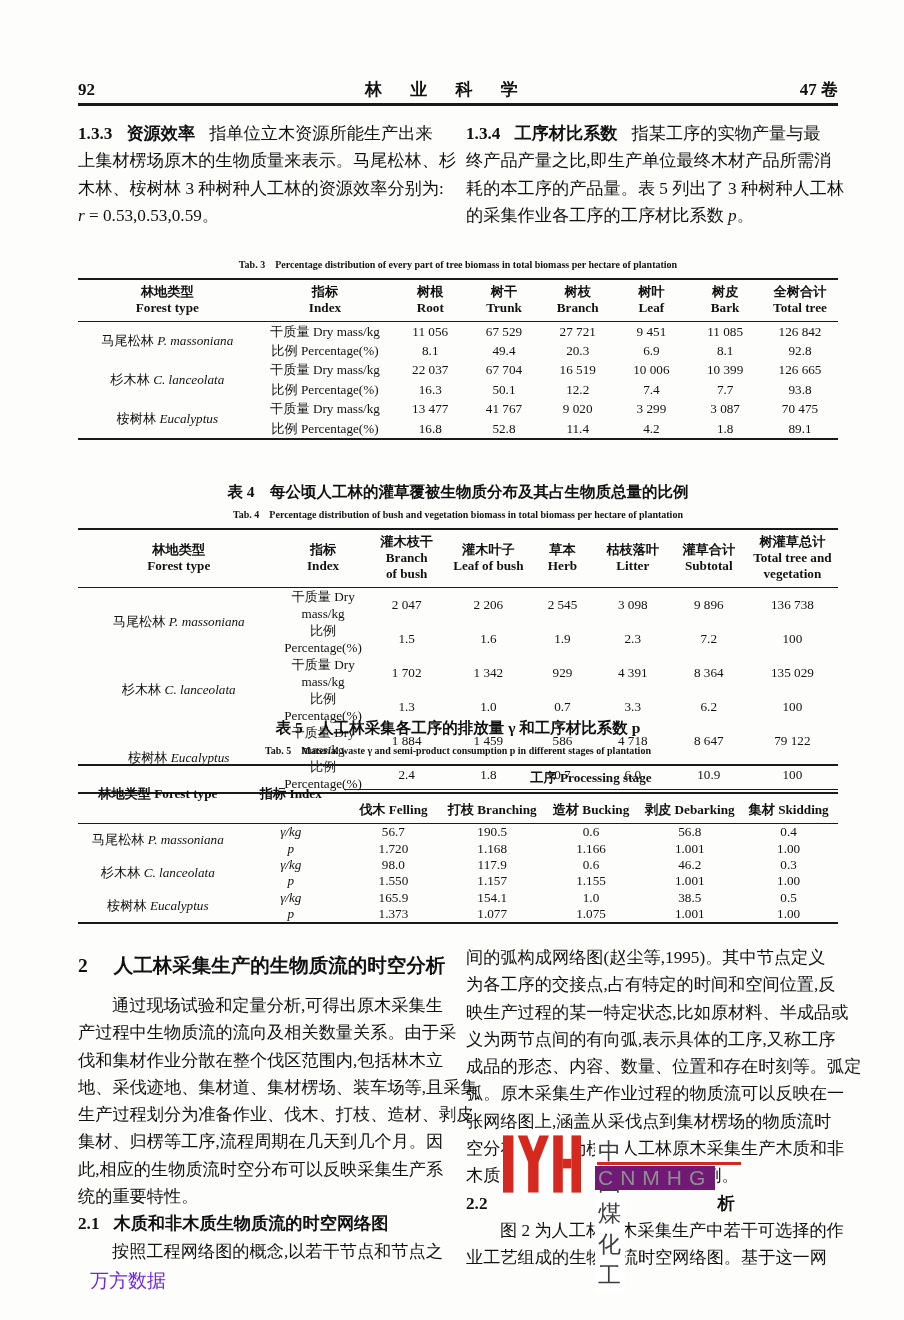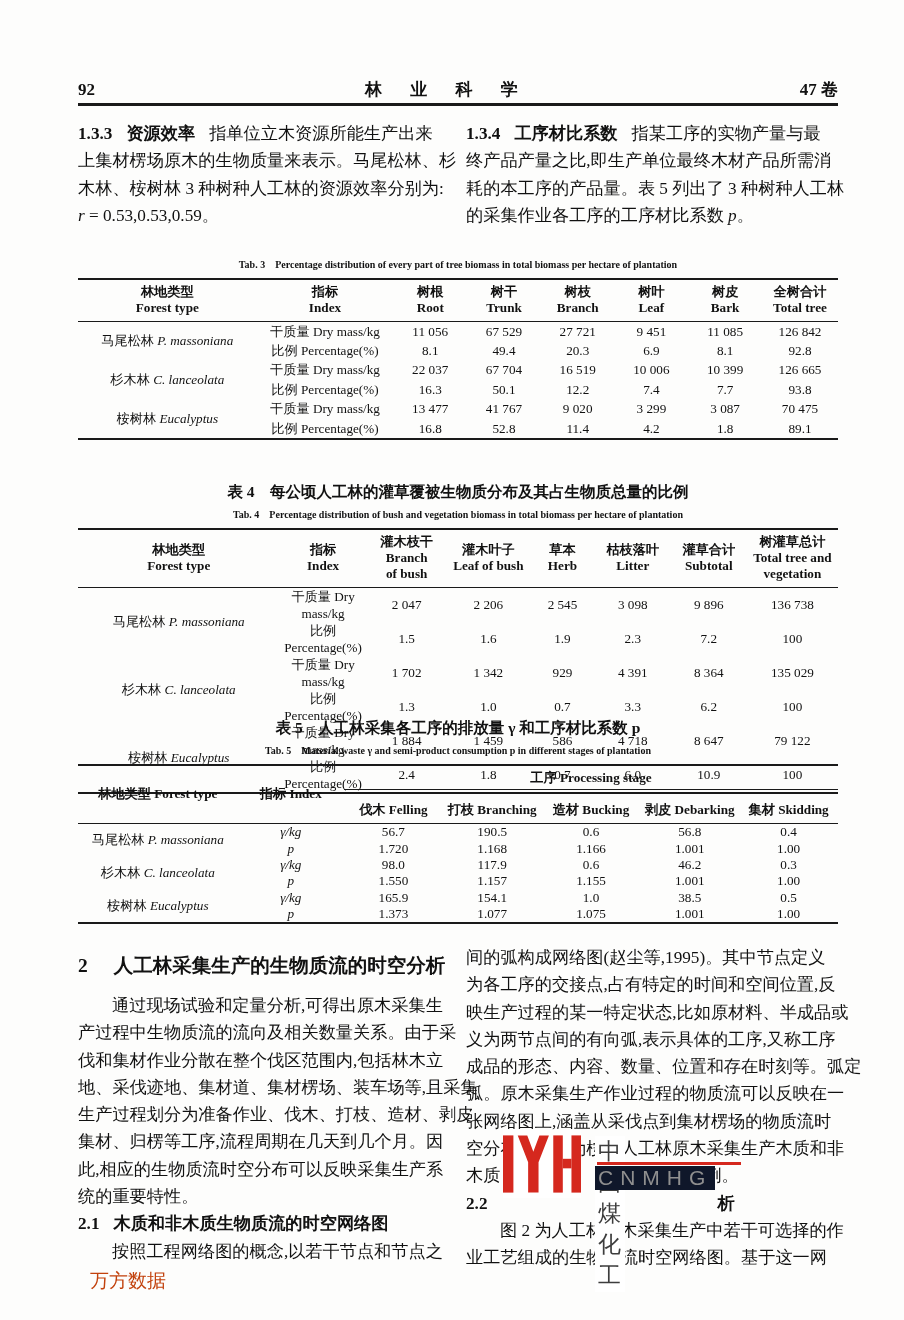--- a/index.html
+++ b/index.html
@@ -32,23 +32,23 @@
   table.dt tbody{border-bottom:2.4px solid #1a1a1a;}
   td.fcell{text-align:left;padding-left:6px;}
   .lat{font-style:italic;}
   .r19 td{height:19.4px;}
   .r16 td{height:16.4px;}
   th.spanstage div.sh{border-bottom:1.4px solid #1a1a1a;padding-bottom:3px;margin-bottom:3px;}
   
   .wmbg{background:#fff;}
   .wm-zh{font-family:"Liberation Sans","DejaVu Sans",sans-serif;font-size:23px;color:#3d3d3d;letter-spacing:1px;background:#fff;padding:0 3px 1px 3px;}
   .wm-line{background:#d5281e;}
-  .wm-en{font-family:"Liberation Sans","DejaVu Sans",sans-serif;font-size:21px;color:#8f8f8f;letter-spacing:7px;background:#0f172a;padding:0 3px;}
+  .wm-en{font-family:"Liberation Sans","DejaVu Sans",sans-serif;font-size:21px;color:#8f8f8f;letter-spacing:7px;background:#701a75;padding:0 3px;}
   .frag-right{display:inline-block;}
-  .footer{font-family:"Liberation Sans","DejaVu Sans",sans-serif;font-size:19px;color:#c2410c;}
+  .footer{font-family:"Liberation Sans","DejaVu Sans",sans-serif;font-size:19px;color:#6d28d9;}
 </style>
 </head>
 <body>
 
 <div class="abs runhead">
   <span>92</span>
   <span class="jt">林 业 科 学</span>
   <span>47 卷</span>
 </div>
 <div class="abs headrule"></div>

